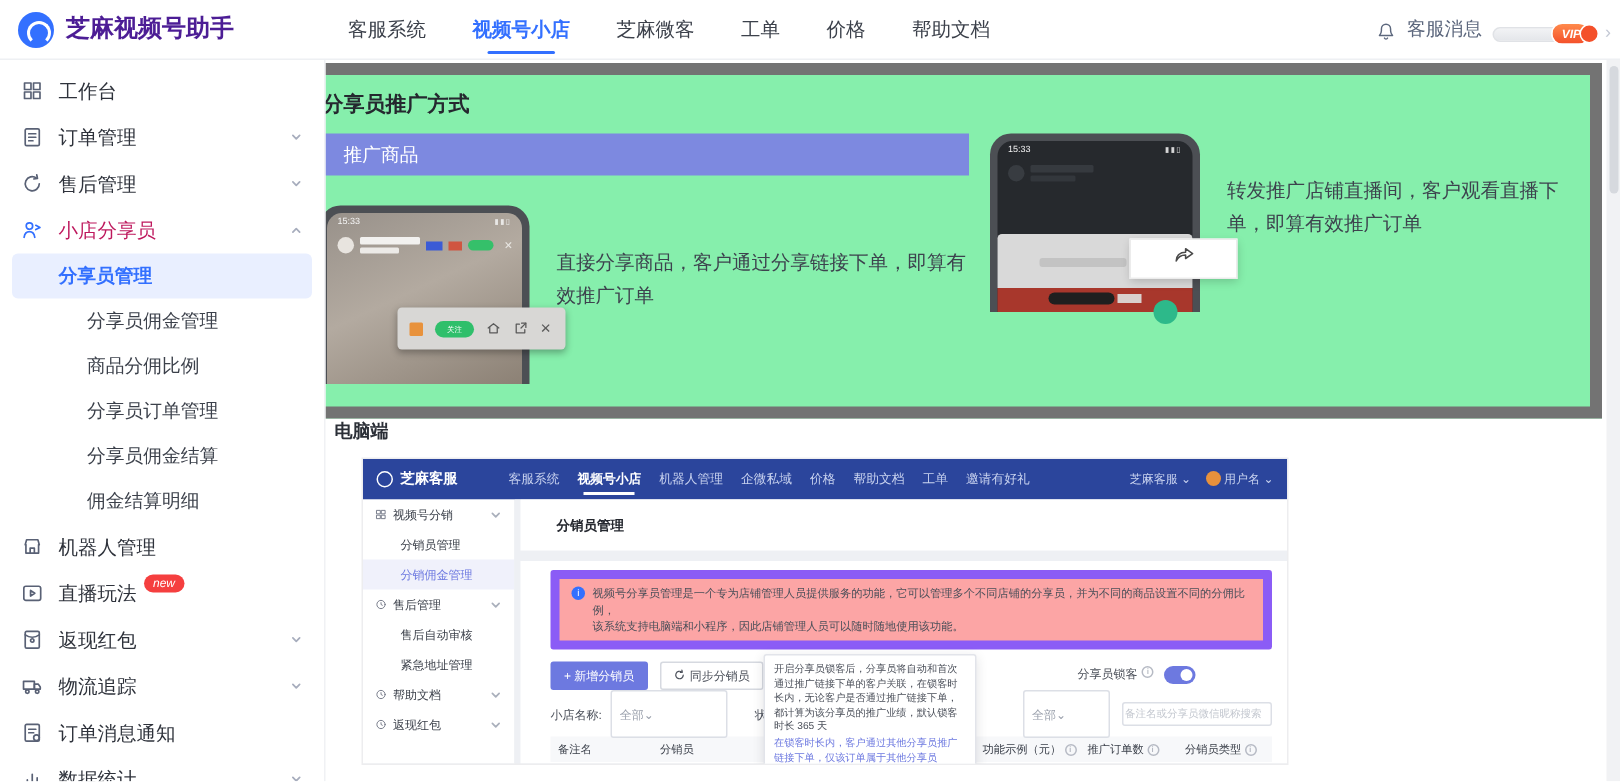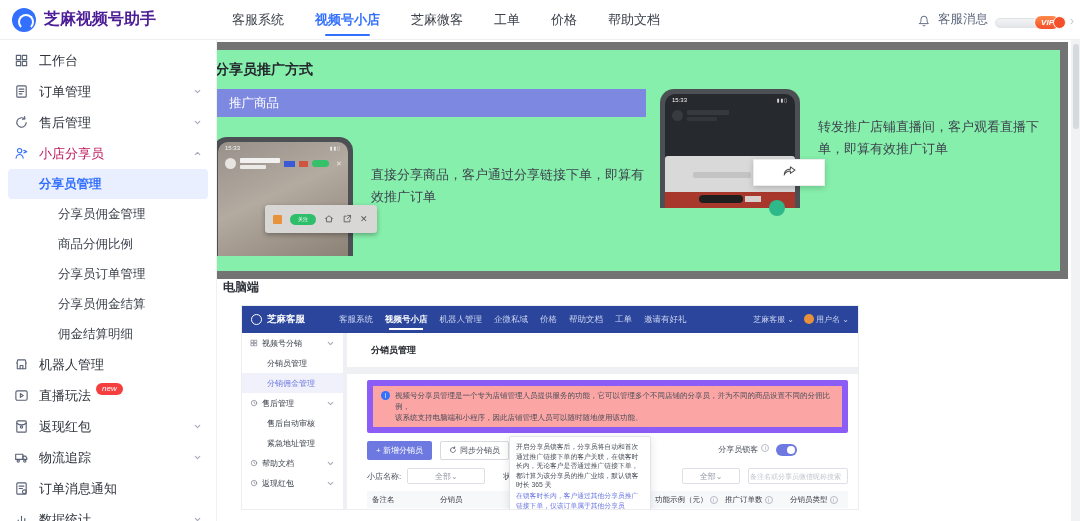--- a/index.html
+++ b/index.html
@@ -113,21 +113,21 @@
 .actions{display:flex;align-items:center;margin-top:7px;font-size:8px;color:#4a4f59;height:20px}
 .btn-primary{background:#6d79e0;color:#fff;border-radius:2px;padding:4px 9px;font-size:8px;cursor:pointer;white-space:nowrap}
 .btn-outline{display:flex;align-items:center;gap:3px;border:1px solid #d6d9e0;color:#4a4f59;border-radius:2px;padding:3px 8px;margin-left:8px;cursor:pointer;white-space:nowrap}
 .sync-time{margin-left:10px;white-space:nowrap}
 .lock{display:flex;align-items:flex-start;gap:3px;margin-left:86px;white-space:nowrap}
 .info-i{width:8px;height:8px;border:1px solid #b6bac4;border-radius:50%;font-size:5.5px;color:#9aa0ac;display:inline-flex;align-items:center;justify-content:center;flex-shrink:0}
 .toggle{width:21px;height:12px;border-radius:6px;background:#6d79e0;position:relative;margin-left:4px;cursor:pointer}
 .toggle::after{content:"";position:absolute;right:2px;top:2px;width:8px;height:8px;border-radius:50%;background:#fff}
 .filters{display:flex;align-items:center;margin-top:8px;font-size:8px;color:#4a4f59;height:16px}
 .f-label{margin-right:6px;white-space:nowrap}
-.select{display:flex;align-items:center;justify-content:center;border:1px solid #dcdfe6;border-radius:2px;height:16px;padding:0 5px;color:#9aa0ac;cursor:pointer;white-space:nowrap}
+.select{display:flex;align-items:center;justify-content:flex-start;border:1px solid #dcdfe6;border-radius:2px;height:32px;padding:0 5px;color:#9aa0ac;cursor:pointer;white-space:nowrap}
 .sel-shop{width:78px}
 .f-status{margin-left:18px;white-space:nowrap}
 .sel-status{width:58px;margin-left:auto}
 .esearch{width:100px;height:16px;margin-left:8px;border:1px solid #dcdfe6;border-radius:2px;font-size:7px;color:#6a6f78;padding:0 1px;outline:none;font-family:inherit}
 .esearch::placeholder{color:#c3c7cf}
 .etable{margin-top:7px;font-size:7.5px}
 .cgrid{display:grid;grid-template-columns:68px 100px 115px 70px 65px 1fr;align-items:center}
 .etable-head{background:#f7f8fa;height:17px;color:#3c414b}
 .etable-head .c{display:flex;align-items:center;gap:2px;padding-left:5px;white-space:nowrap;overflow:hidden}
 .tooltip{position:absolute;left:162px;top:103px;width:142px;background:#fff;border:1px solid #e2e4ea;box-shadow:0 2px 8px rgba(31,35,41,.12);padding:5px 6px;font-size:6.8px;line-height:9.6px;color:#4a4f59;z-index:5;border-radius:2px}

